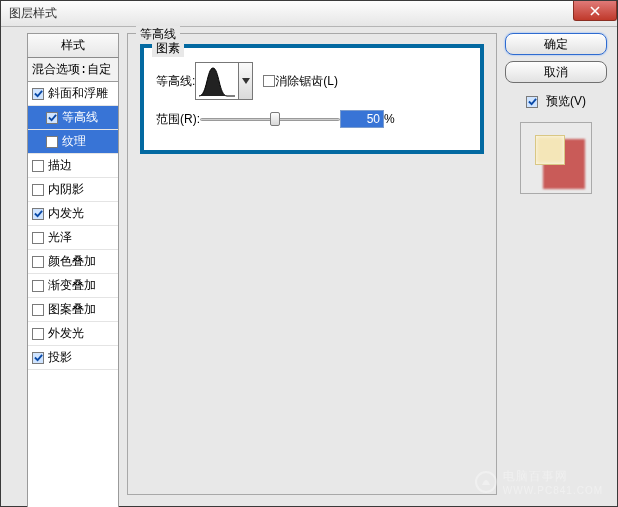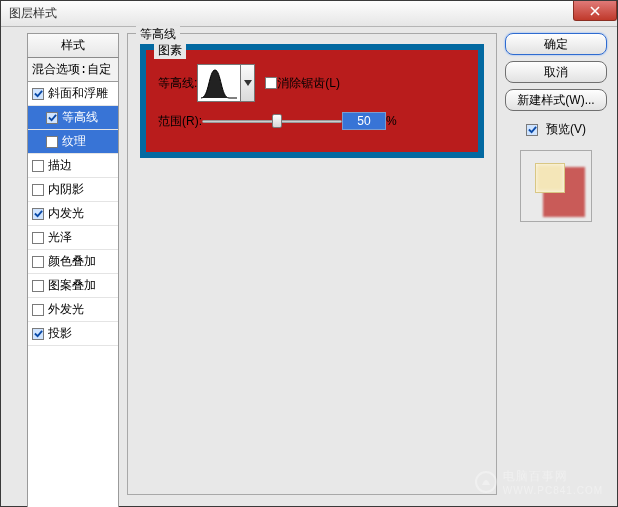--- a/index.html
+++ b/index.html
@@ -17,31 +17,31 @@
 .style-item { display: flex; align-items: center; gap: 4px; padding: 3px 4px; border-bottom: 1px solid #e4e4e4; cursor: pointer; }
 .style-item.selected { background: #3874d6; color: #fff; }
 .style-item.sub { padding-left: 18px; }
 .chk { width: 12px; height: 12px; border: 1px solid #7a7a7a; background: #fff; display: inline-flex; align-items: center; justify-content: center; }
 .chk.blue { background: #cfe4ff; }
 .chk svg { width: 9px; height: 9px; }
 
 .center-col { flex: 1; position: relative; }
 .fieldset { border: 1px solid #a8a8a8; position: relative; padding: 10px 12px 12px; background: #e8e8e8; height: 462px; }
 .fieldset > .legend { position: absolute; top: -8px; left: 8px; background: #e8e8e8; padding: 0 4px; }
-.inner-fieldset { border: 6px solid #0369a1; position: relative; padding: 14px 12px 12px; background: #b91c1c; }
+.inner-fieldset { border: 4px solid #0369a1; position: relative; padding: 14px 12px 12px; background: #ffffff; }
 .inner-fieldset > .legend { position: absolute; top: -8px; left: 8px; background: #e8e8e8; padding: 0 4px; }
 .row { display: flex; align-items: center; gap: 0; margin-bottom: 10px; }
 .curve-box { width: 44px; height: 38px; border: 1px solid #777; background: #fff; display: inline-flex; align-items: center; justify-content: center; cursor: pointer; }
 .curve-box svg { width: 40px; height: 34px; }
 .dd-btn { width: 14px; height: 38px; border: 1px solid #777; border-left: none; background: linear-gradient(#fafafa,#dadada); display: flex; align-items: center; justify-content: center; cursor: pointer; }
 .dd-btn svg { width: 8px; height: 6px; }
 .slider { position: relative; width: 140px; height: 14px; }
 .slider-track { position: absolute; top: 6px; left: 0; right: 0; height: 3px; background: #cdcdcd; border: 1px solid #9a9a9a; border-radius: 2px; }
 .slider-thumb { position: absolute; top: 0; width: 10px; height: 14px; background: linear-gradient(#fdfdfd,#d8d8d8); border: 1px solid #7a7a7a; border-radius: 2px; cursor: pointer; }
-.num-input { width: 44px; height: 18px; border: 1px solid #7a9ccf; background: #fff; color: #000; text-align: center; padding: 1px 3px; }
+.num-input { width: 44px; height: 18px; border: 1px solid #7a9ccf; background: #fff; color: #000; text-align: right; padding: 1px 3px; }
 .num-input.sel { background: #3874d6; color: #fff; }
 
 .right-col { width: 102px; display: flex; flex-direction: column; gap: 6px; align-items: stretch; }
 .btn { height: 22px; border: 1px solid #707070; background: linear-gradient(#fefefe,#e2e2e2); border-radius: 8px; cursor: pointer; display: flex; align-items: center; justify-content: center; }
 .btn.default { border: 1px solid #2e6bd0; box-shadow: 0 0 2px #6aa3ff; }
 .preview-chk { display: flex; align-items: center; gap: 8px; margin-top: 4px; justify-content: center; }
 .preview-box { margin-top: 6px; width: 72px; height: 72px; align-self: center; border: 1px solid #aaa; background: #eaeaea; position: relative; display: flex; align-items: center; justify-content: center; }
 .preview-box .shade { position: absolute; width: 42px; height: 50px; background: #c95b58; top: 16px; left: 22px; filter: blur(1px); }
 .preview-box .tile { position: absolute; width: 30px; height: 30px; background: #f4e6b8; border: 1px solid #d9c784; top: 12px; left: 14px; box-shadow: 0 0 4px rgba(255,255,255,.8) inset; }
 .watermark { position: absolute; right: 14px; bottom: 10px; color: #fff; opacity: .35; font-size: 18px; letter-spacing: 1px; pointer-events: none; display: flex; align-items: center; gap: 6px; }
@@ -105,20 +105,24 @@
           <div class="style-item">
             <span class="chk"></span>
             <span>光泽</span>
           </div>
           <div class="style-item">
             <span class="chk"></span>
             <span>颜色叠加</span>
           </div>
           <div class="style-item">
             <span class="chk"></span>
+            <span>渐变叠加</span>
+          </div>
+          <div class="style-item">
+            <span class="chk"></span>
             <span>图案叠加</span>
           </div>
           <div class="style-item">
             <span class="chk"></span>
             <span>外发光</span>
           </div>
           <div class="style-item">
             <span class="chk blue">
               <svg viewBox="0 0 10 10">
                 <path d="M1 5 L4 8 L9 2" stroke="#0a4aa8" stroke-width="2" fill="none"></path>
@@ -165,23 +169,20 @@
         </div>
       </div>
     </div>
 
     <div class="right-col">
       <div class="btn default">
           <span>确定</span>
         </div>
       <div class="btn">
           <span>取消</span>
-        </div>
-      <div class="btn">
-          <span>新建样式(W)...</span>
         </div>
       <div class="preview-chk">
         <span class="chk blue">
           <svg viewBox="0 0 10 10">
               <path d="M1 5 L4 8 L9 2" stroke="#0a4aa8" stroke-width="2" fill="none"></path>
             </svg>
         </span>
         <span>预览(V)</span>
       </div>
       <div class="preview-box">

